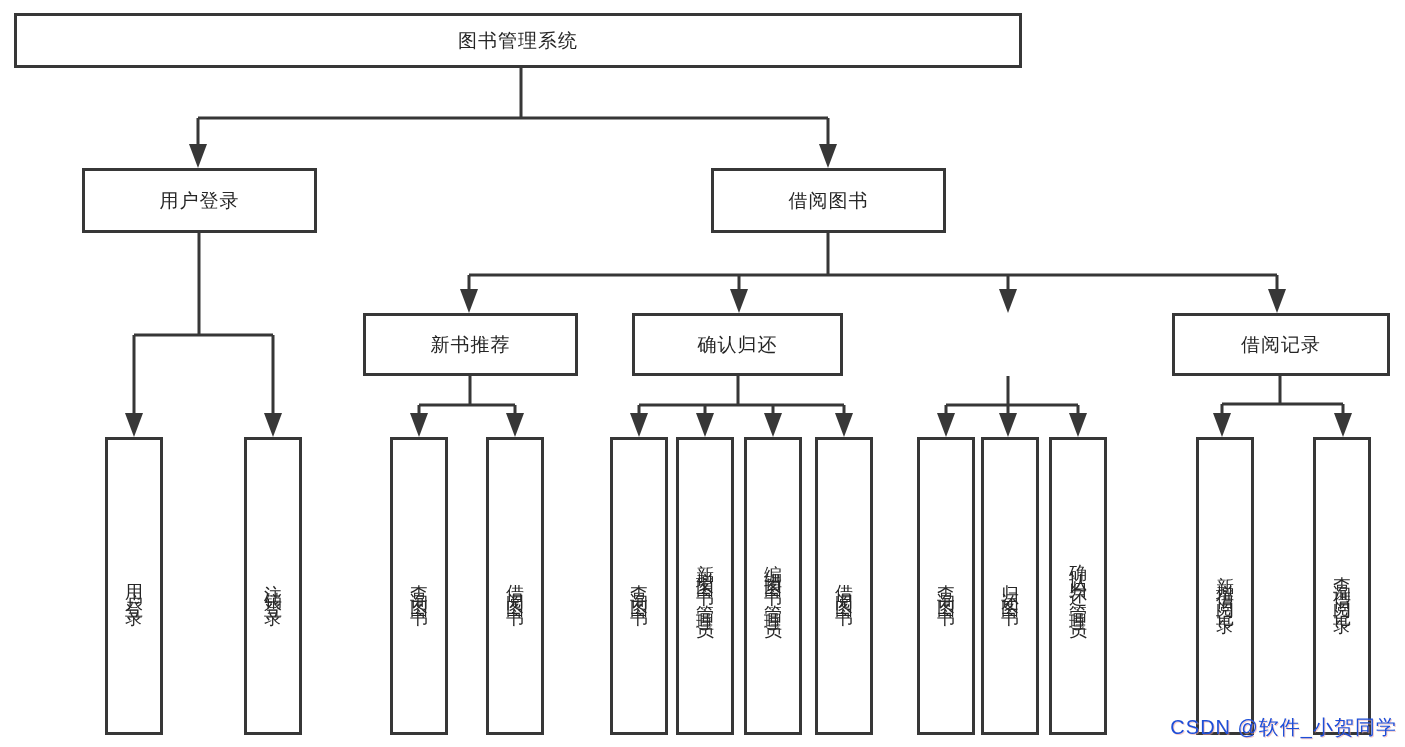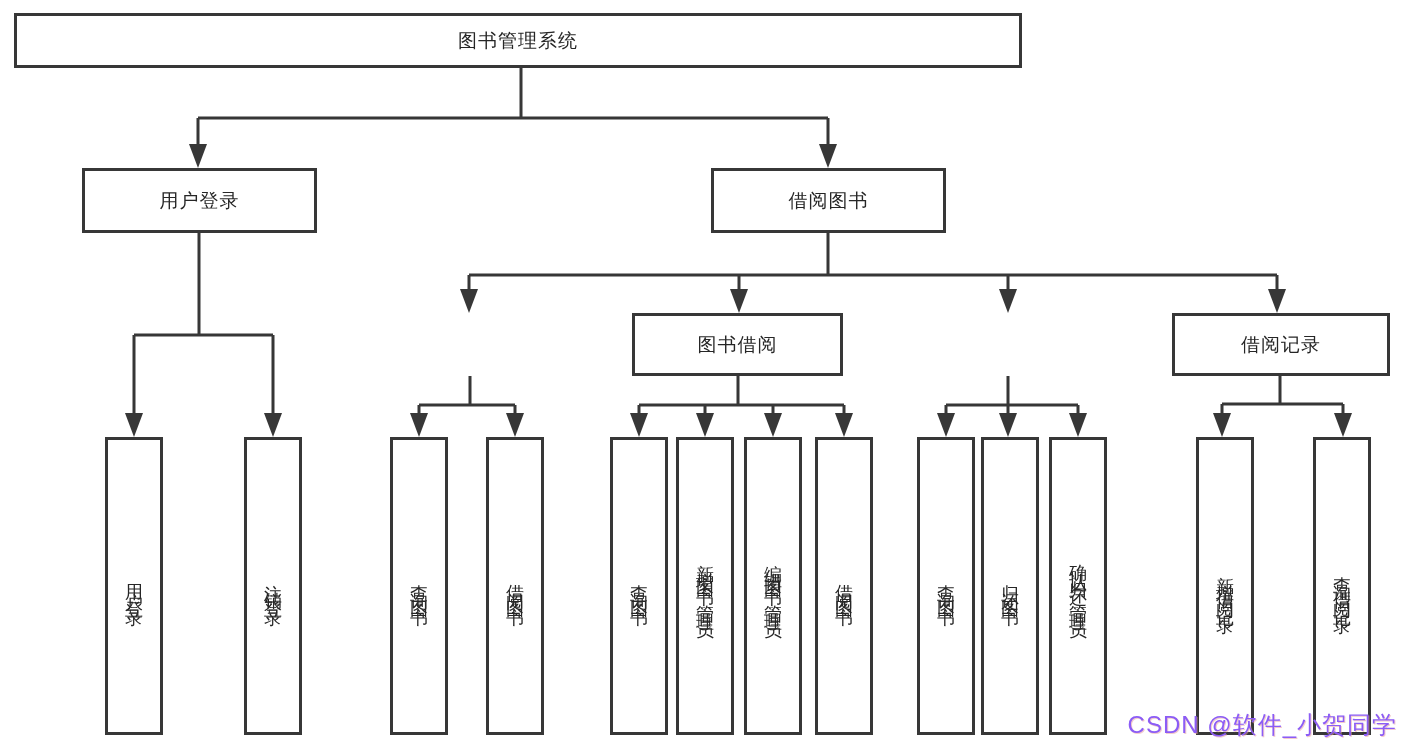--- a/index.html
+++ b/index.html
@@ -50,22 +50,22 @@
     writing-mode: vertical-rl;
     text-orientation: mixed;
     letter-spacing: 0.45em;
     line-height: 1;
     white-space: nowrap;
   }
   .watermark {
     position: absolute;
     right: 8px;
     bottom: 6px;
-    font-size: 24px;
-    color: #8b5cf6;
+    font-size: 20px;
+    color: #1d4ed8;
     letter-spacing: 1px;
     text-shadow: 1px 1px 0 rgba(232, 160, 160, 0.55);
     z-index: 3;
     white-space: nowrap;
     text-align: center;
   }
 </style>
 </head>
 <body>
 
@@ -102,21 +102,22 @@
       <polygon points="1213,413 1231,413 1222,437"></polygon>
       <polygon points="1334,413 1352,413 1343,437"></polygon>
     </g>
   </svg>
 
   <div class="hbox" style="left:14px; top:13px; width:1008px; height:55px;">图书管理系统</div>
 
   <div class="hbox" style="left:82px; top:168px; width:235px; height:65px;">用户登录</div>
   <div class="hbox" style="left:711px; top:168px; width:235px; height:65px;">借阅图书</div>
 
-  <div class="hbox" style="left:632px; top:313px; width:211px; height:63px;">图书借阅</div>
+  <div class="hbox" style="left:363px; top:313px; width:215px; height:63px;">新书推荐</div>
+  <div class="hbox" style="left:632px; top:313px; width:211px; height:63px;">确认归还</div>
   <div class="hbox" style="left:1172px; top:313px; width:218px; height:63px;">借阅记录</div>
 
   <div class="vbox" style="left:105px;">
       <span>用户登录</span>
     </div>
   <div class="vbox" style="left:244px;">
       <span>注销登录</span>
     </div>
 
   <div class="vbox" style="left:390px;">

